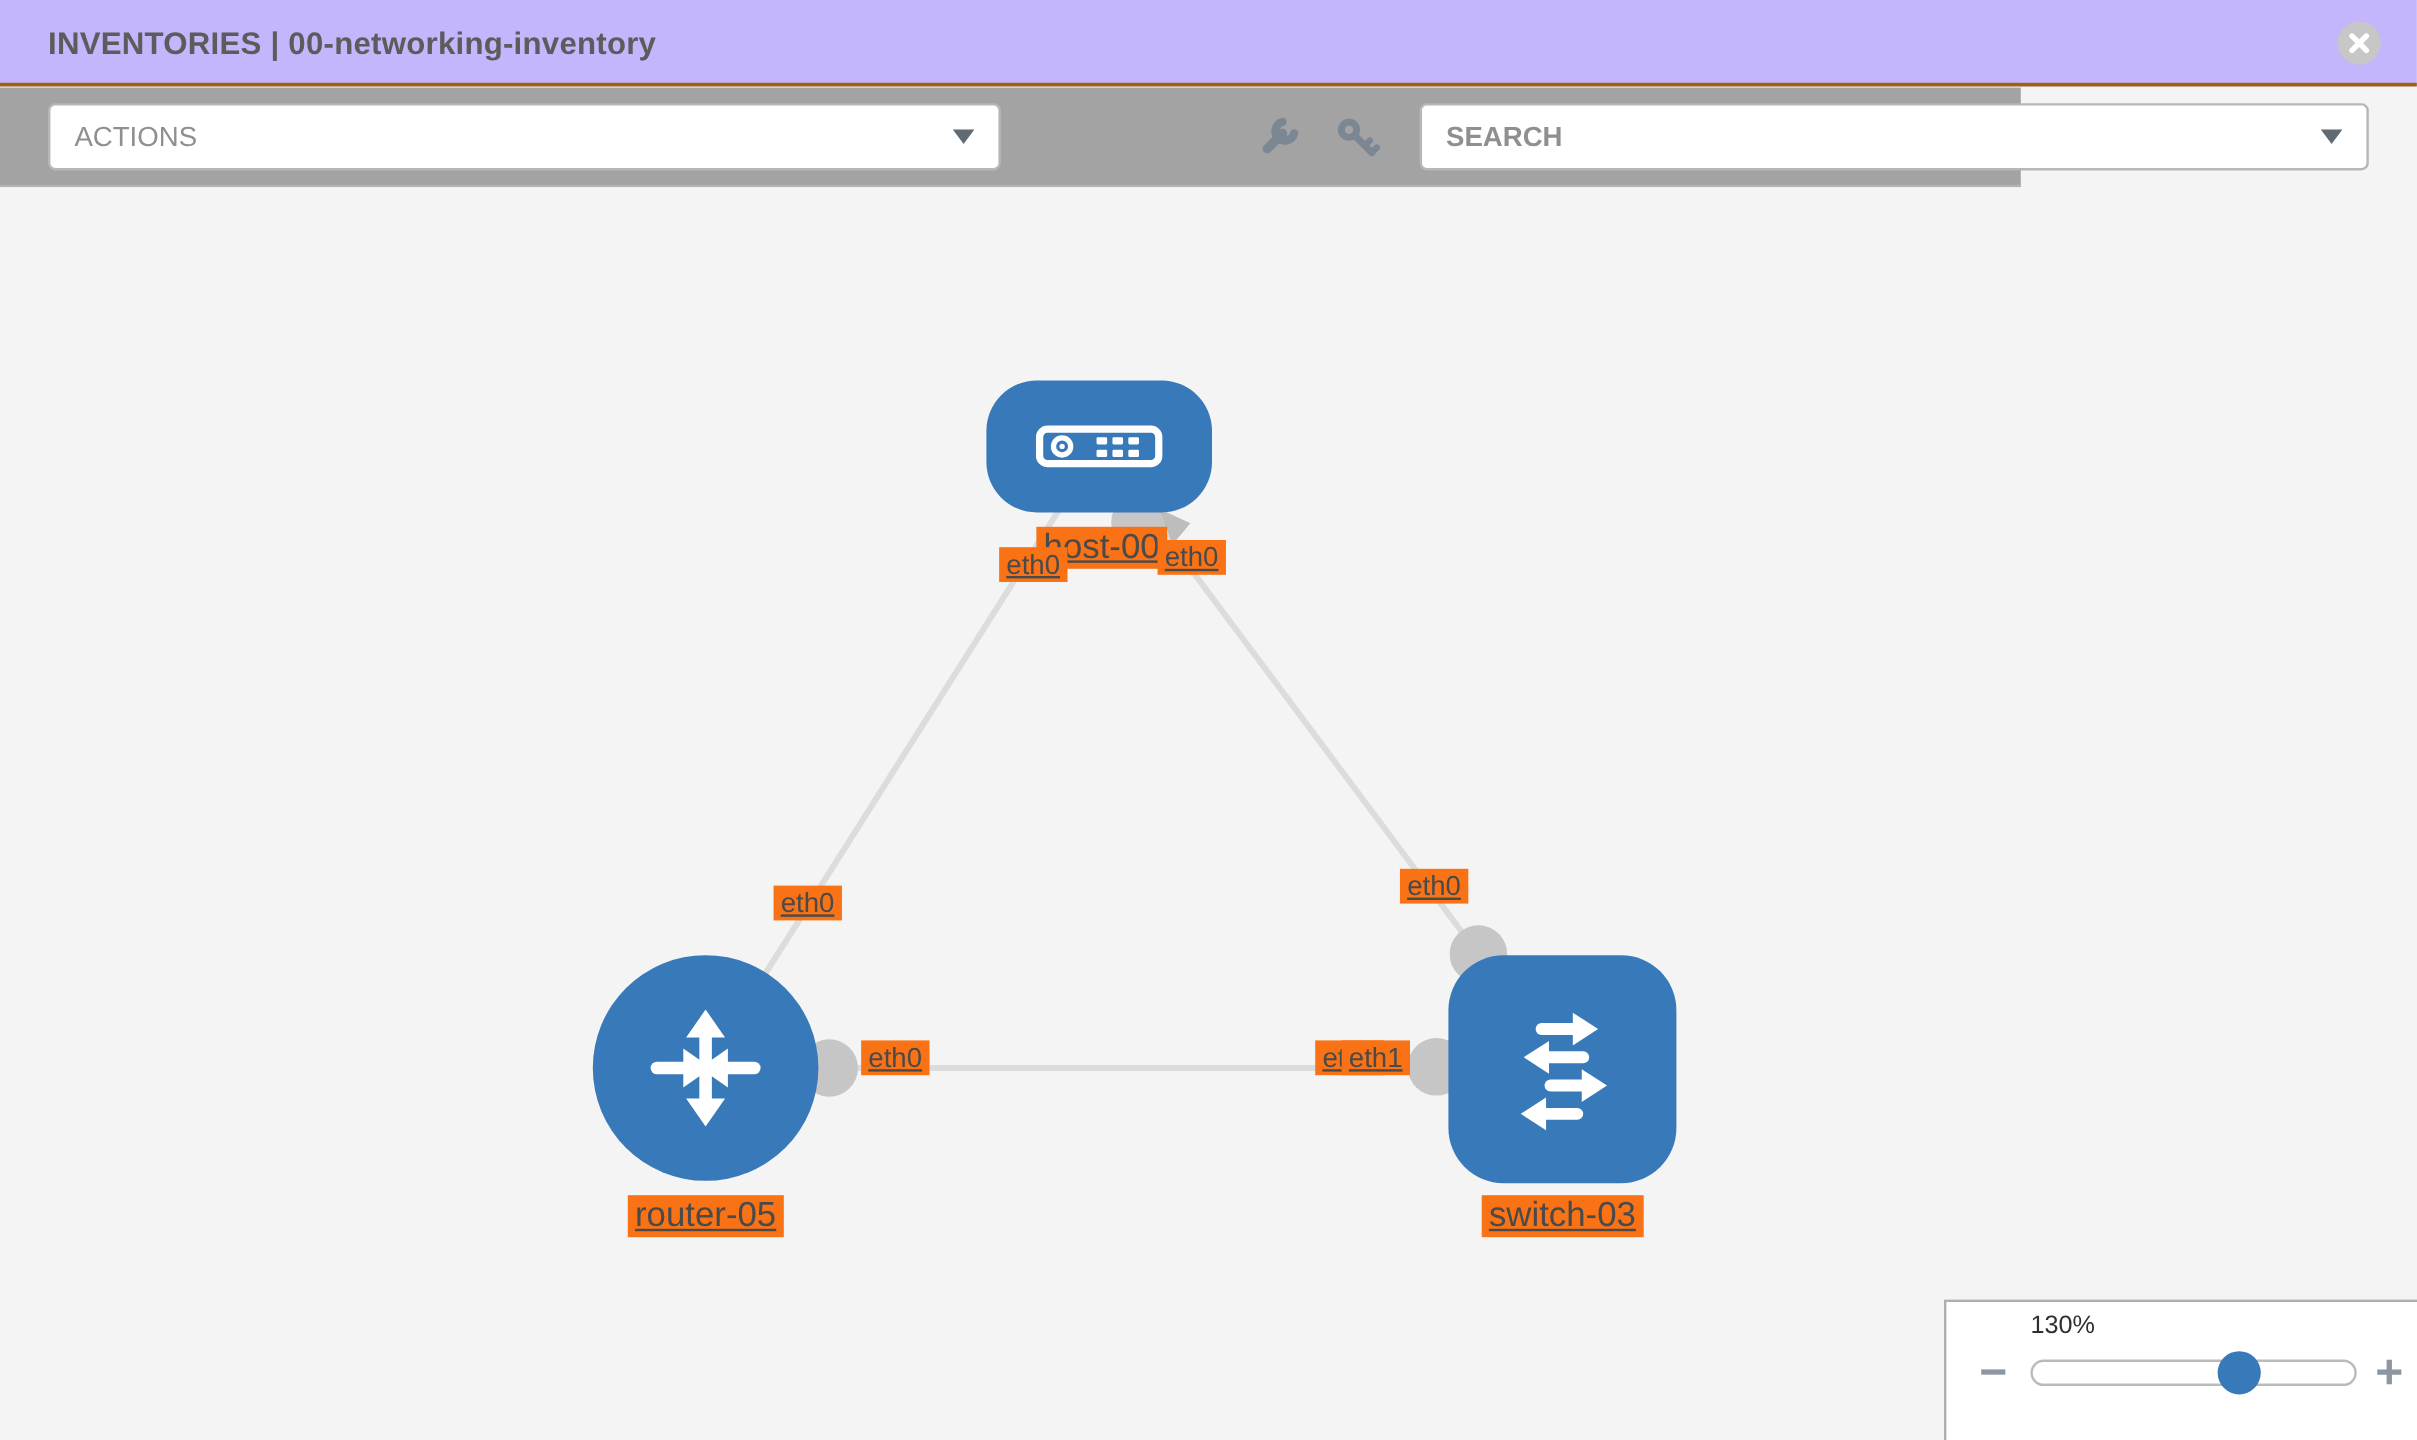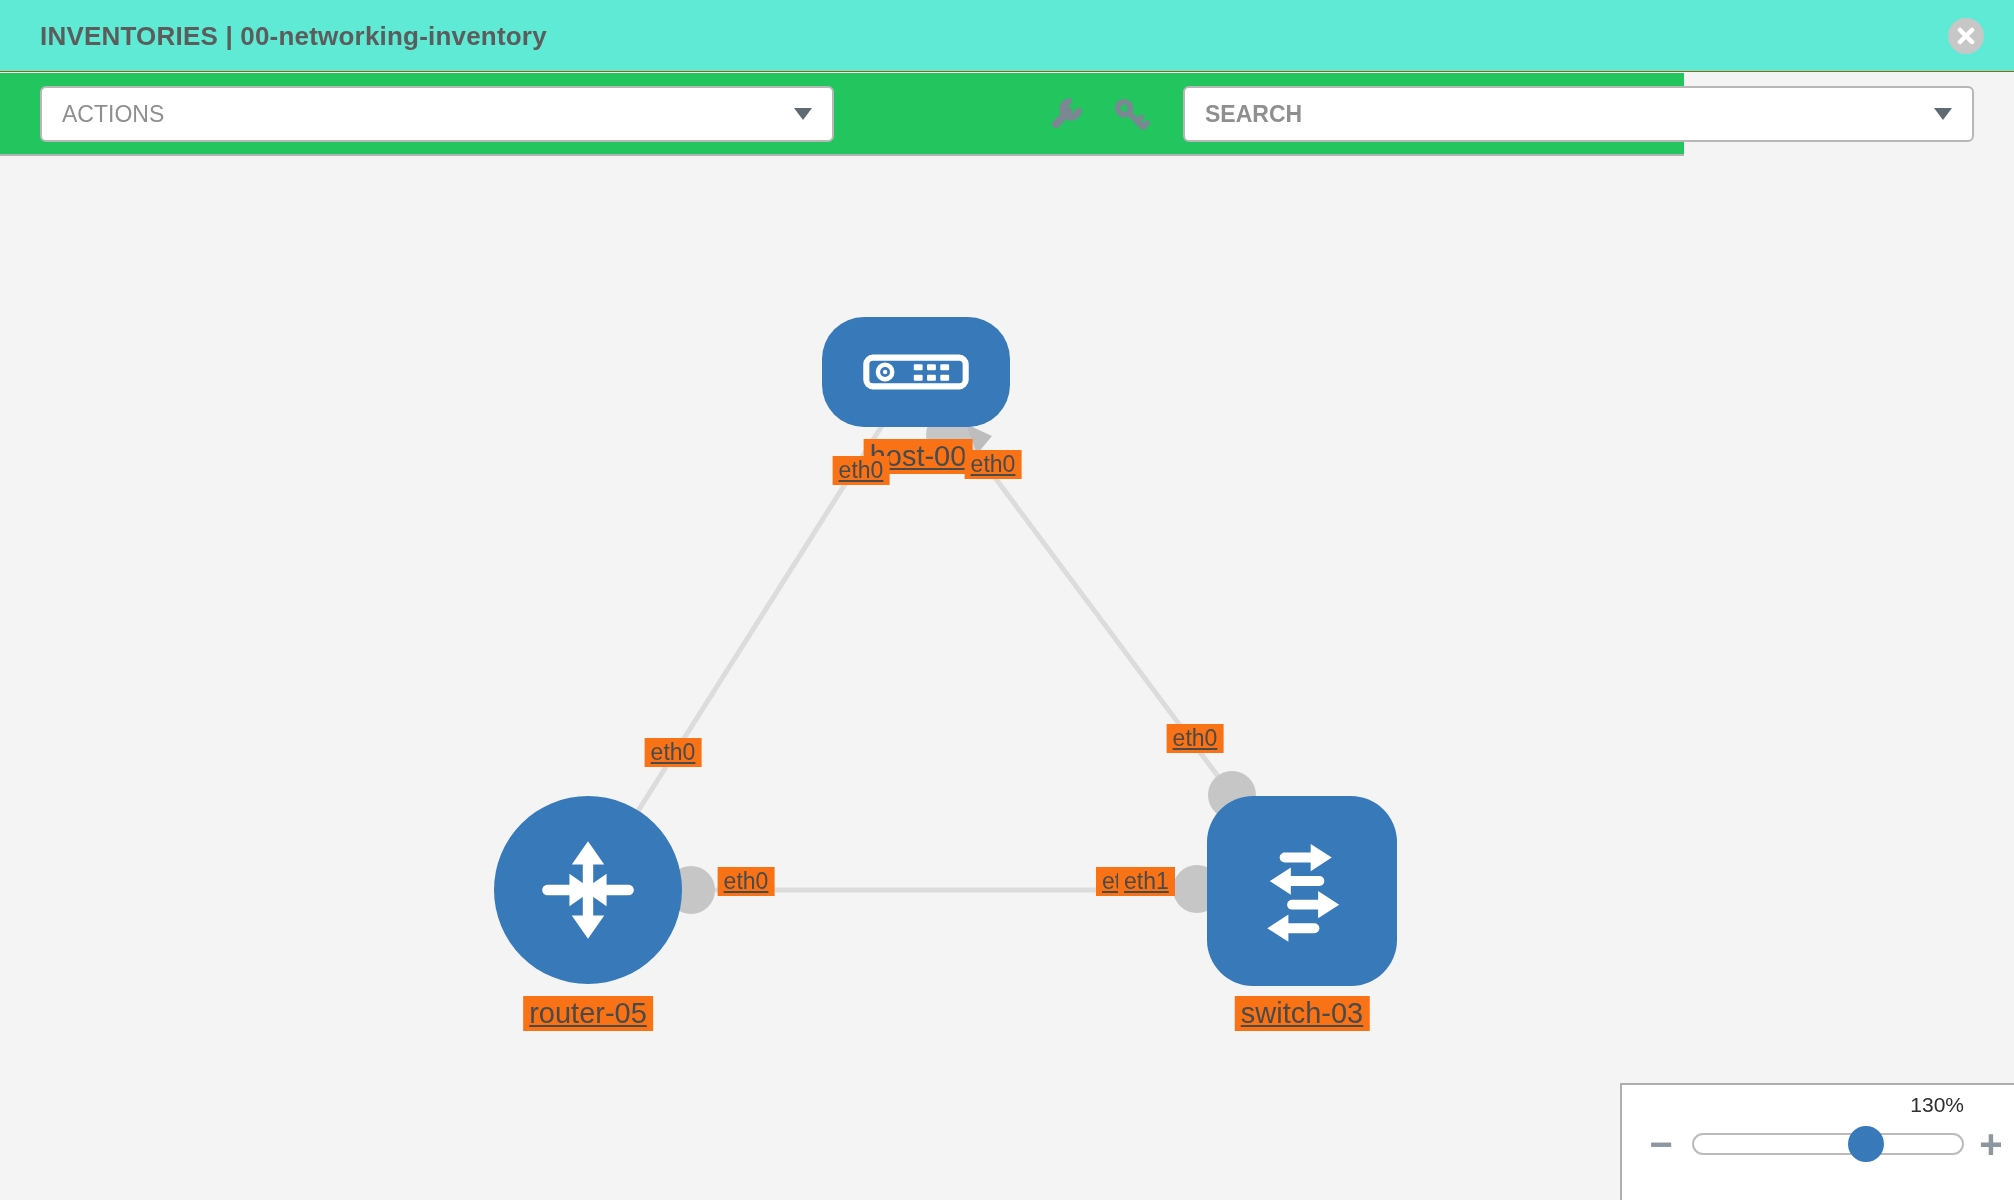--- a/index.html
+++ b/index.html
@@ -1,30 +1,30 @@
 <!DOCTYPE html>
 <html><head>
 <meta charset="utf-8">
 <style>
   * { margin:0; padding:0; box-sizing:border-box; }
   html,body { width:2014px; height:1200px; overflow:hidden;
     font-family:"Liberation Sans","DejaVu Sans",sans-serif; background:#f4f4f4; }
 
   
   .header { position:absolute; left:0; top:0; width:2014px; height:72px;
-    background:#5eead4; border-bottom:1px solid #a16207; }
+    background:#c4b5fd; border-bottom:3px solid #a16207; }
   .page-title { position:absolute; left:40px; top:0; line-height:72px;
     font-size:26px; font-weight:bold; color:#5c5c5c; letter-spacing:.2px; }
   .close-btn { position:absolute; right:30px; top:18px; width:36px; height:36px;
     border:none; border-radius:50%; background:#c7c7c7; cursor:pointer;
     display:flex; align-items:center; justify-content:center; }
 
   
   .toolbar { position:absolute; left:0; top:73px; width:1684px; height:83px;
-    background:#22c55e; border-bottom:2px solid #b3b3b3; }
+    background:#a3a3a3; border-bottom:2px solid #b3b3b3; }
   .select-box { position:absolute; top:13px; height:56px; background:#ffffff;
     border:2px solid #b7b7b7; border-radius:6px; display:flex; align-items:center;
     padding:0 20px; cursor:pointer; }
   .select-box.actions { left:40px;  width:794px; }
   .select-box.search  { left:1183px; width:791px;font-weight:bold; }
   .select-label { font-size:23px; color:#8f8f8f; flex:1; }
   .caret { width:0; height:0; border-left:9px solid transparent;
     border-right:9px solid transparent; border-top:12px solid #5f6a72; }
   .icon-btn { position:absolute; top:23px; width:38px; height:38px; border:none;
     background:transparent; cursor:pointer; padding:0; }
@@ -45,21 +45,21 @@
   .chip { position:absolute; background:#f97316; color:#4a4a4a;
     padding:1px 6px; white-space:nowrap;text-decoration:underline; }
   .node-label { font-size:29px; transform:translateX(-50%); }
   .if-label   { font-size:23px; transform:translateX(-50%); }
   .if-label.no-center { transform:none; }
 
   
   .zoom-panel { position:absolute; left:1620px; top:927px; width:402px; height:130px;
     background:#ffffff; border:2px solid #aeaeae; }
   .zoom-percent { position:absolute; left:70px; top:8px; width:272px;
-    text-align:right; font-size:21px; color:#2f2f2f; }
+    text-align:left; font-size:21px; color:#2f2f2f; }
   .zoom-minus, .zoom-plus { position:absolute; top:41px; width:38px; height:36px;
     border:none; background:transparent; color:#8d97a1; font-weight:bold;
     font-size:40px; line-height:32px; cursor:pointer;
     font-family:"Liberation Sans","DejaVu Sans",sans-serif; }
   .zoom-minus { left:20px; }
   .zoom-plus  { left:350px; }
   .zoom-track { position:absolute; left:70px; top:48px; width:272px; height:22px;
     background:#ffffff; border:2px solid #bbbbbb; border-radius:12px; cursor:pointer; }
   .zoom-thumb { position:absolute; left:154px; top:-9px; width:36px; height:36px;
     border-radius:50%; background:#3879b9; cursor:grab; }

